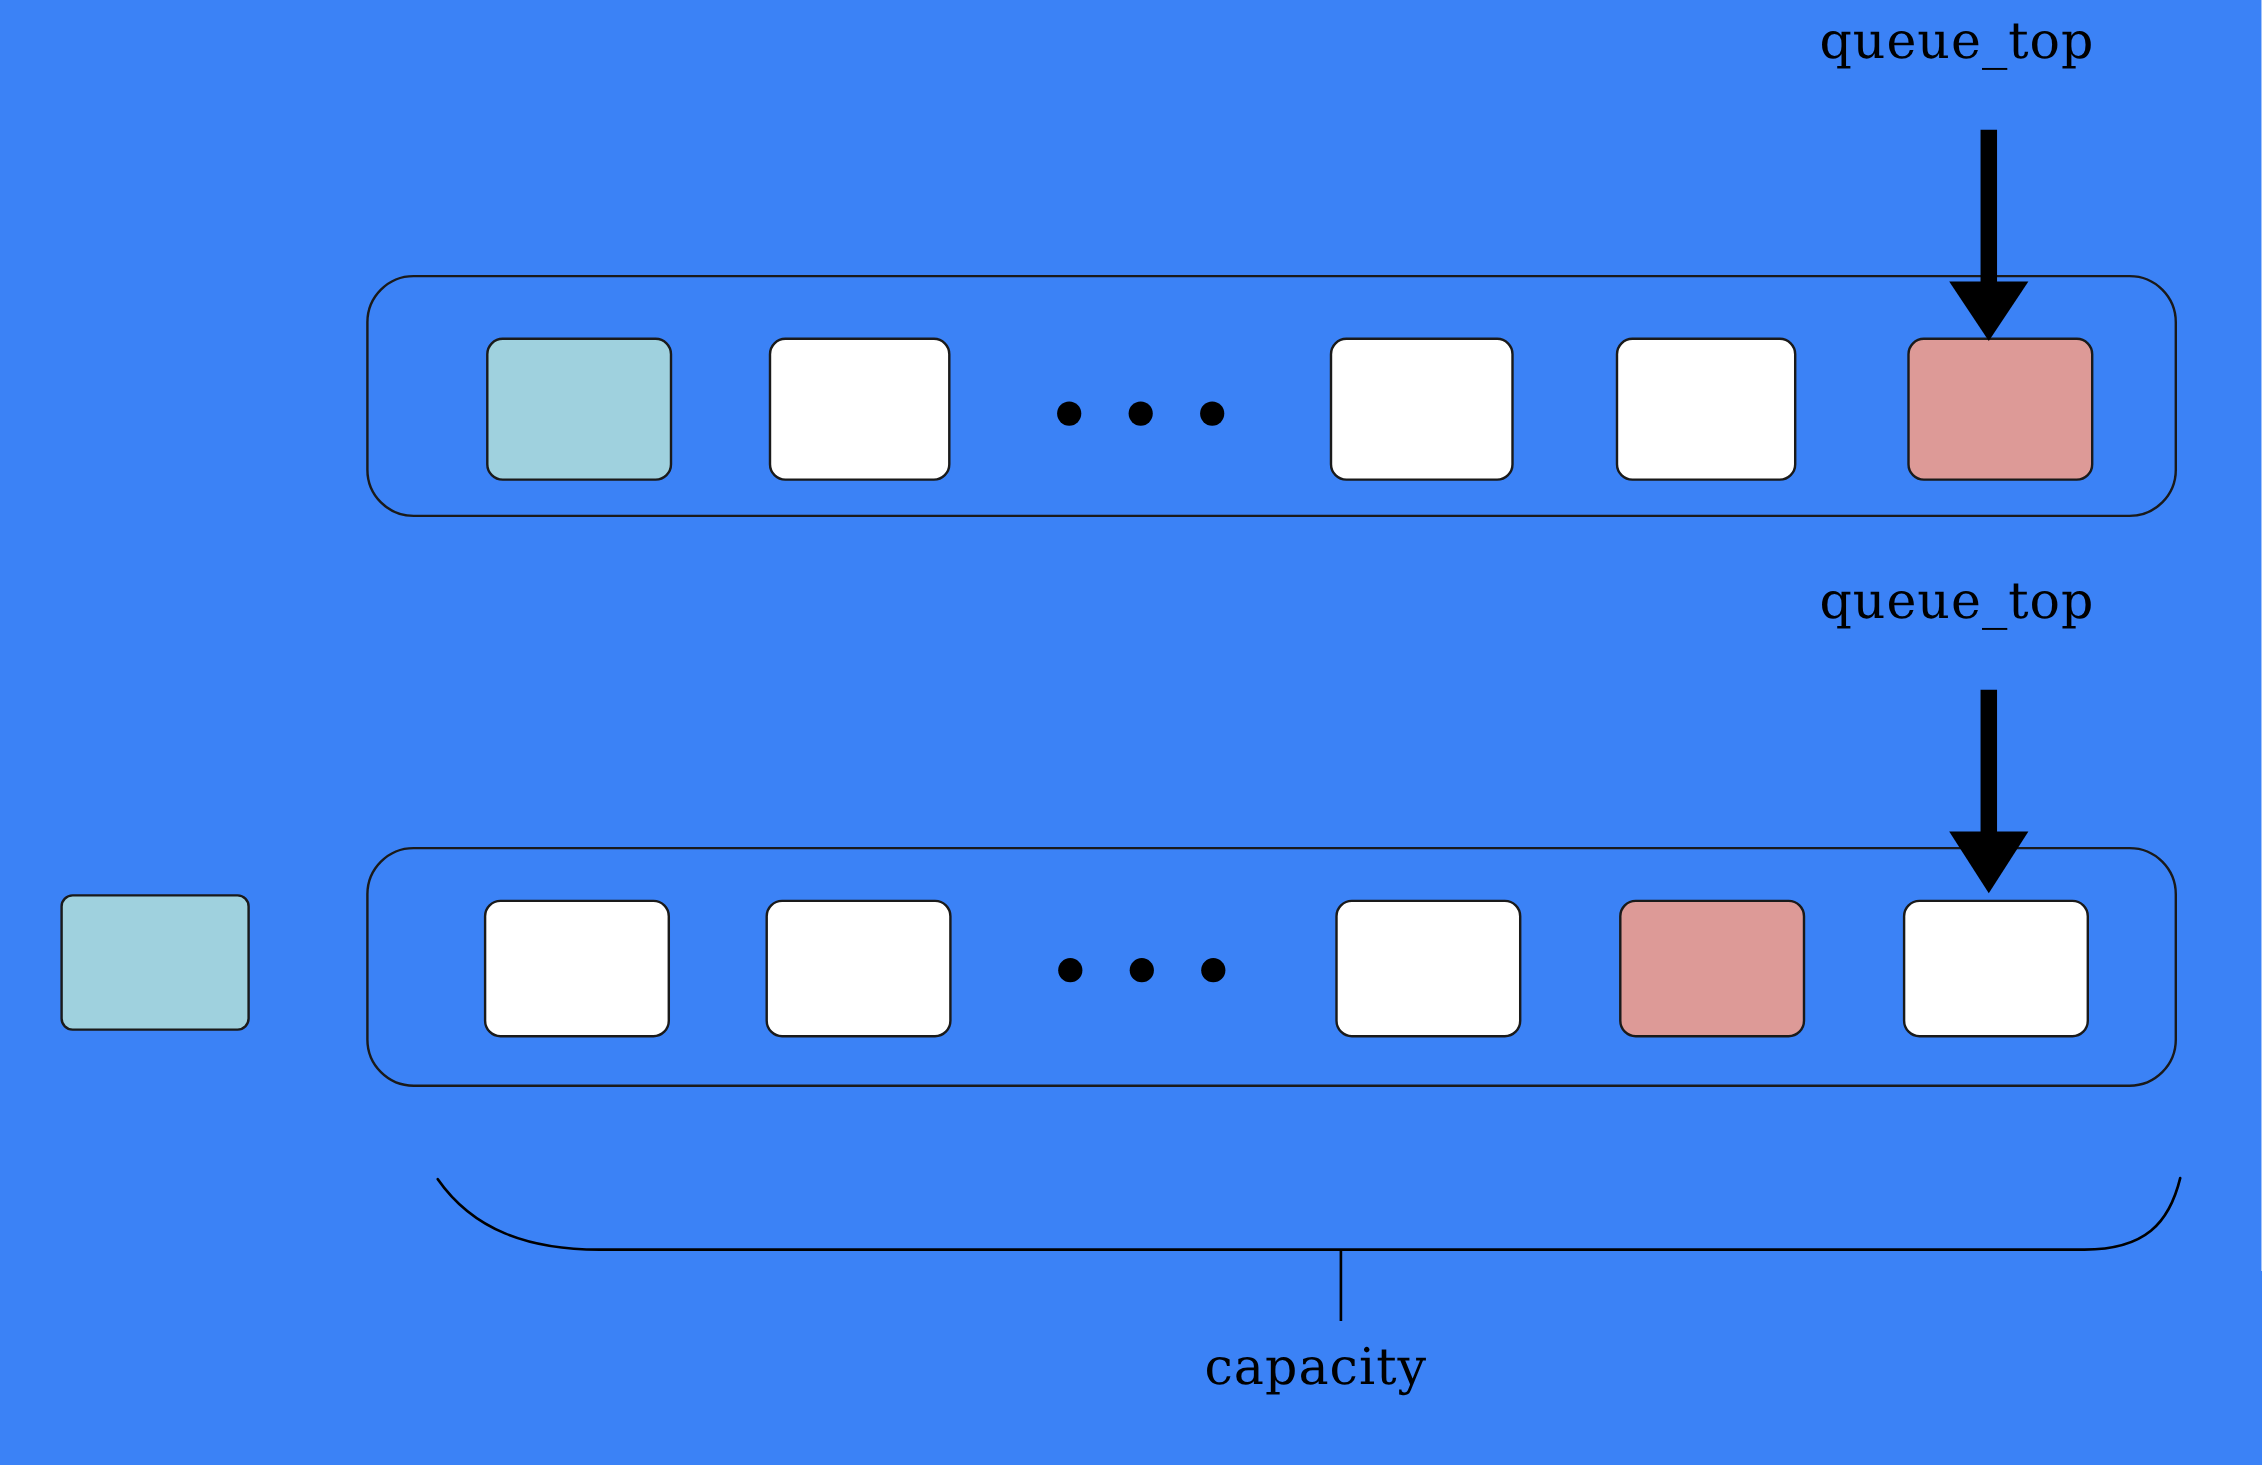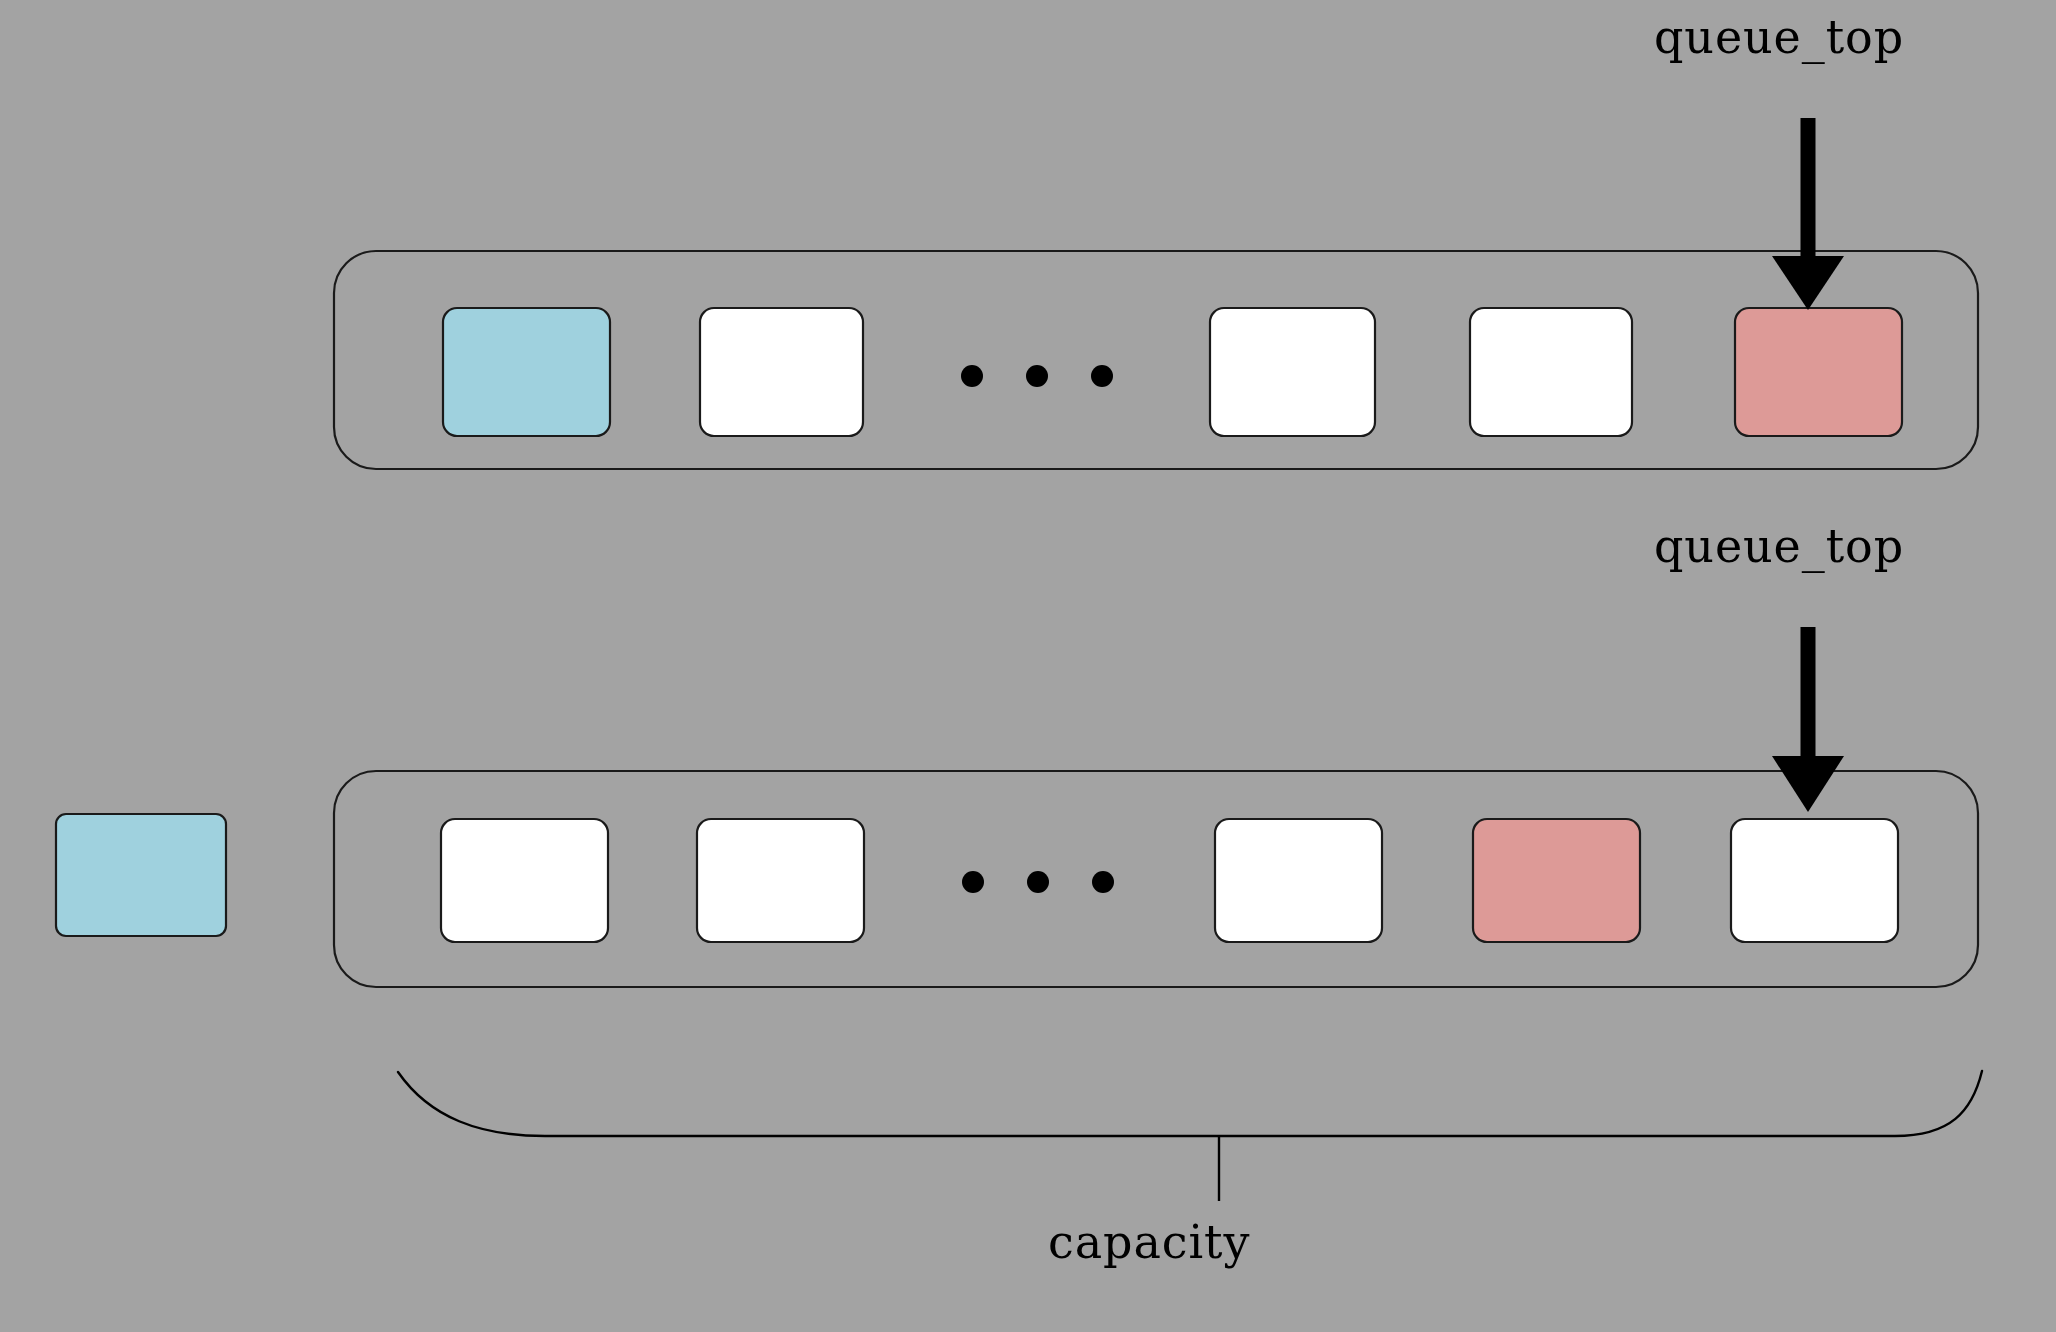--- a/index.html
+++ b/index.html
@@ -8,21 +8,21 @@
     padding: 0;
     background: #ffffff;
   }
   body {
     font-family: "DejaVu Sans Mono", "Liberation Mono", monospace;
   }
   #canvas {
     position: relative;
     width: 2056px;
     height: 1332px;
-    background: #a3a3a3;
+    background: #3b82f6;
     overflow: hidden;
   }
   #canvas svg.layer {
     position: absolute;
     left: 0;
     top: 0;
     width: 2056px;
     height: 1332px;
     overflow: visible;
   }
@@ -138,15 +138,15 @@
                C 1950 1136, 1972 1112, 1982 1071"></path>
       <line class="brace-tick" x1="1219" y1="1137" x2="1219" y2="1201"></line>
     </g>
 
   </svg>
 
   <div class="label" style="left:1654px; top:14px;">queue_top</div>
 
   <div class="label" style="left:1654px; top:523px;">queue_top</div>
 
-  <div class="label" style="left:1048px; top:1219px;">capacity</div>
+  <div class="label" style="left:1095px; top:1219px;">capacity</div>
 
 </div>
 
 </body></html>

